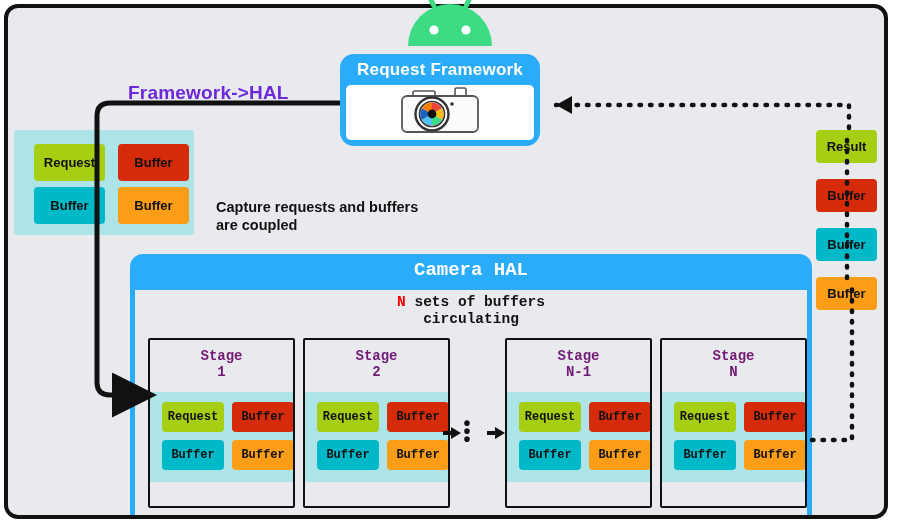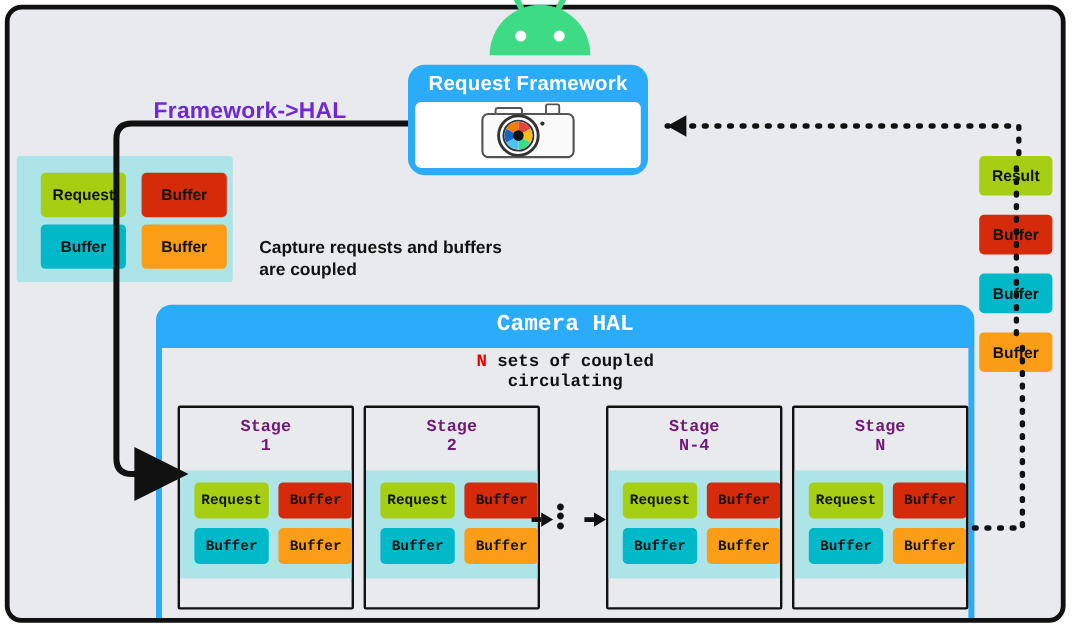--- a/index.html
+++ b/index.html
@@ -343,21 +343,21 @@
     <div class="blk c-cyan">Buffer</div>
     <div class="blk c-orange">Buffer</div>
   </div>
 
   <div id="camera-hal-panel">
     <div id="camera-hal-title">Camera HAL</div>
 
     <div id="camera-hal-body">
 
       <div id="n-sets-note">
-        <span class="accent">N</span><span> sets of coupled</span><br>
+        <span class="accent">N</span><span> sets of buffers</span><br>
         <span>circulating</span>
       </div>
 
       <div class="stage-box" id="stage-1">
         <div class="stage-title">
           <span>Stage</span><br>
           <span>1</span>
         </div>
         <div class="stage-band">
           <div class="blk c-green sb-req">Request</div>
@@ -382,21 +382,21 @@
 
       <div id="stage-gap-arrows">
         <span class="mini-arrow with-tail"></span>
         <span id="stage-gap-dots">• • •</span>
         <span class="mini-arrow with-tail"></span>
       </div>
 
       <div class="stage-box" id="stage-n1">
         <div class="stage-title">
           <span>Stage</span><br>
-          <span>N-4</span>
+          <span>N-1</span>
         </div>
         <div class="stage-band">
           <div class="blk c-green sb-req">Request</div>
           <div class="blk c-red sb-red">Buffer</div>
           <div class="blk c-cyan sb-cyan">Buffer</div>
           <div class="blk c-orange sb-org">Buffer</div>
         </div>
       </div>
 
       <div class="stage-box" id="stage-n">

